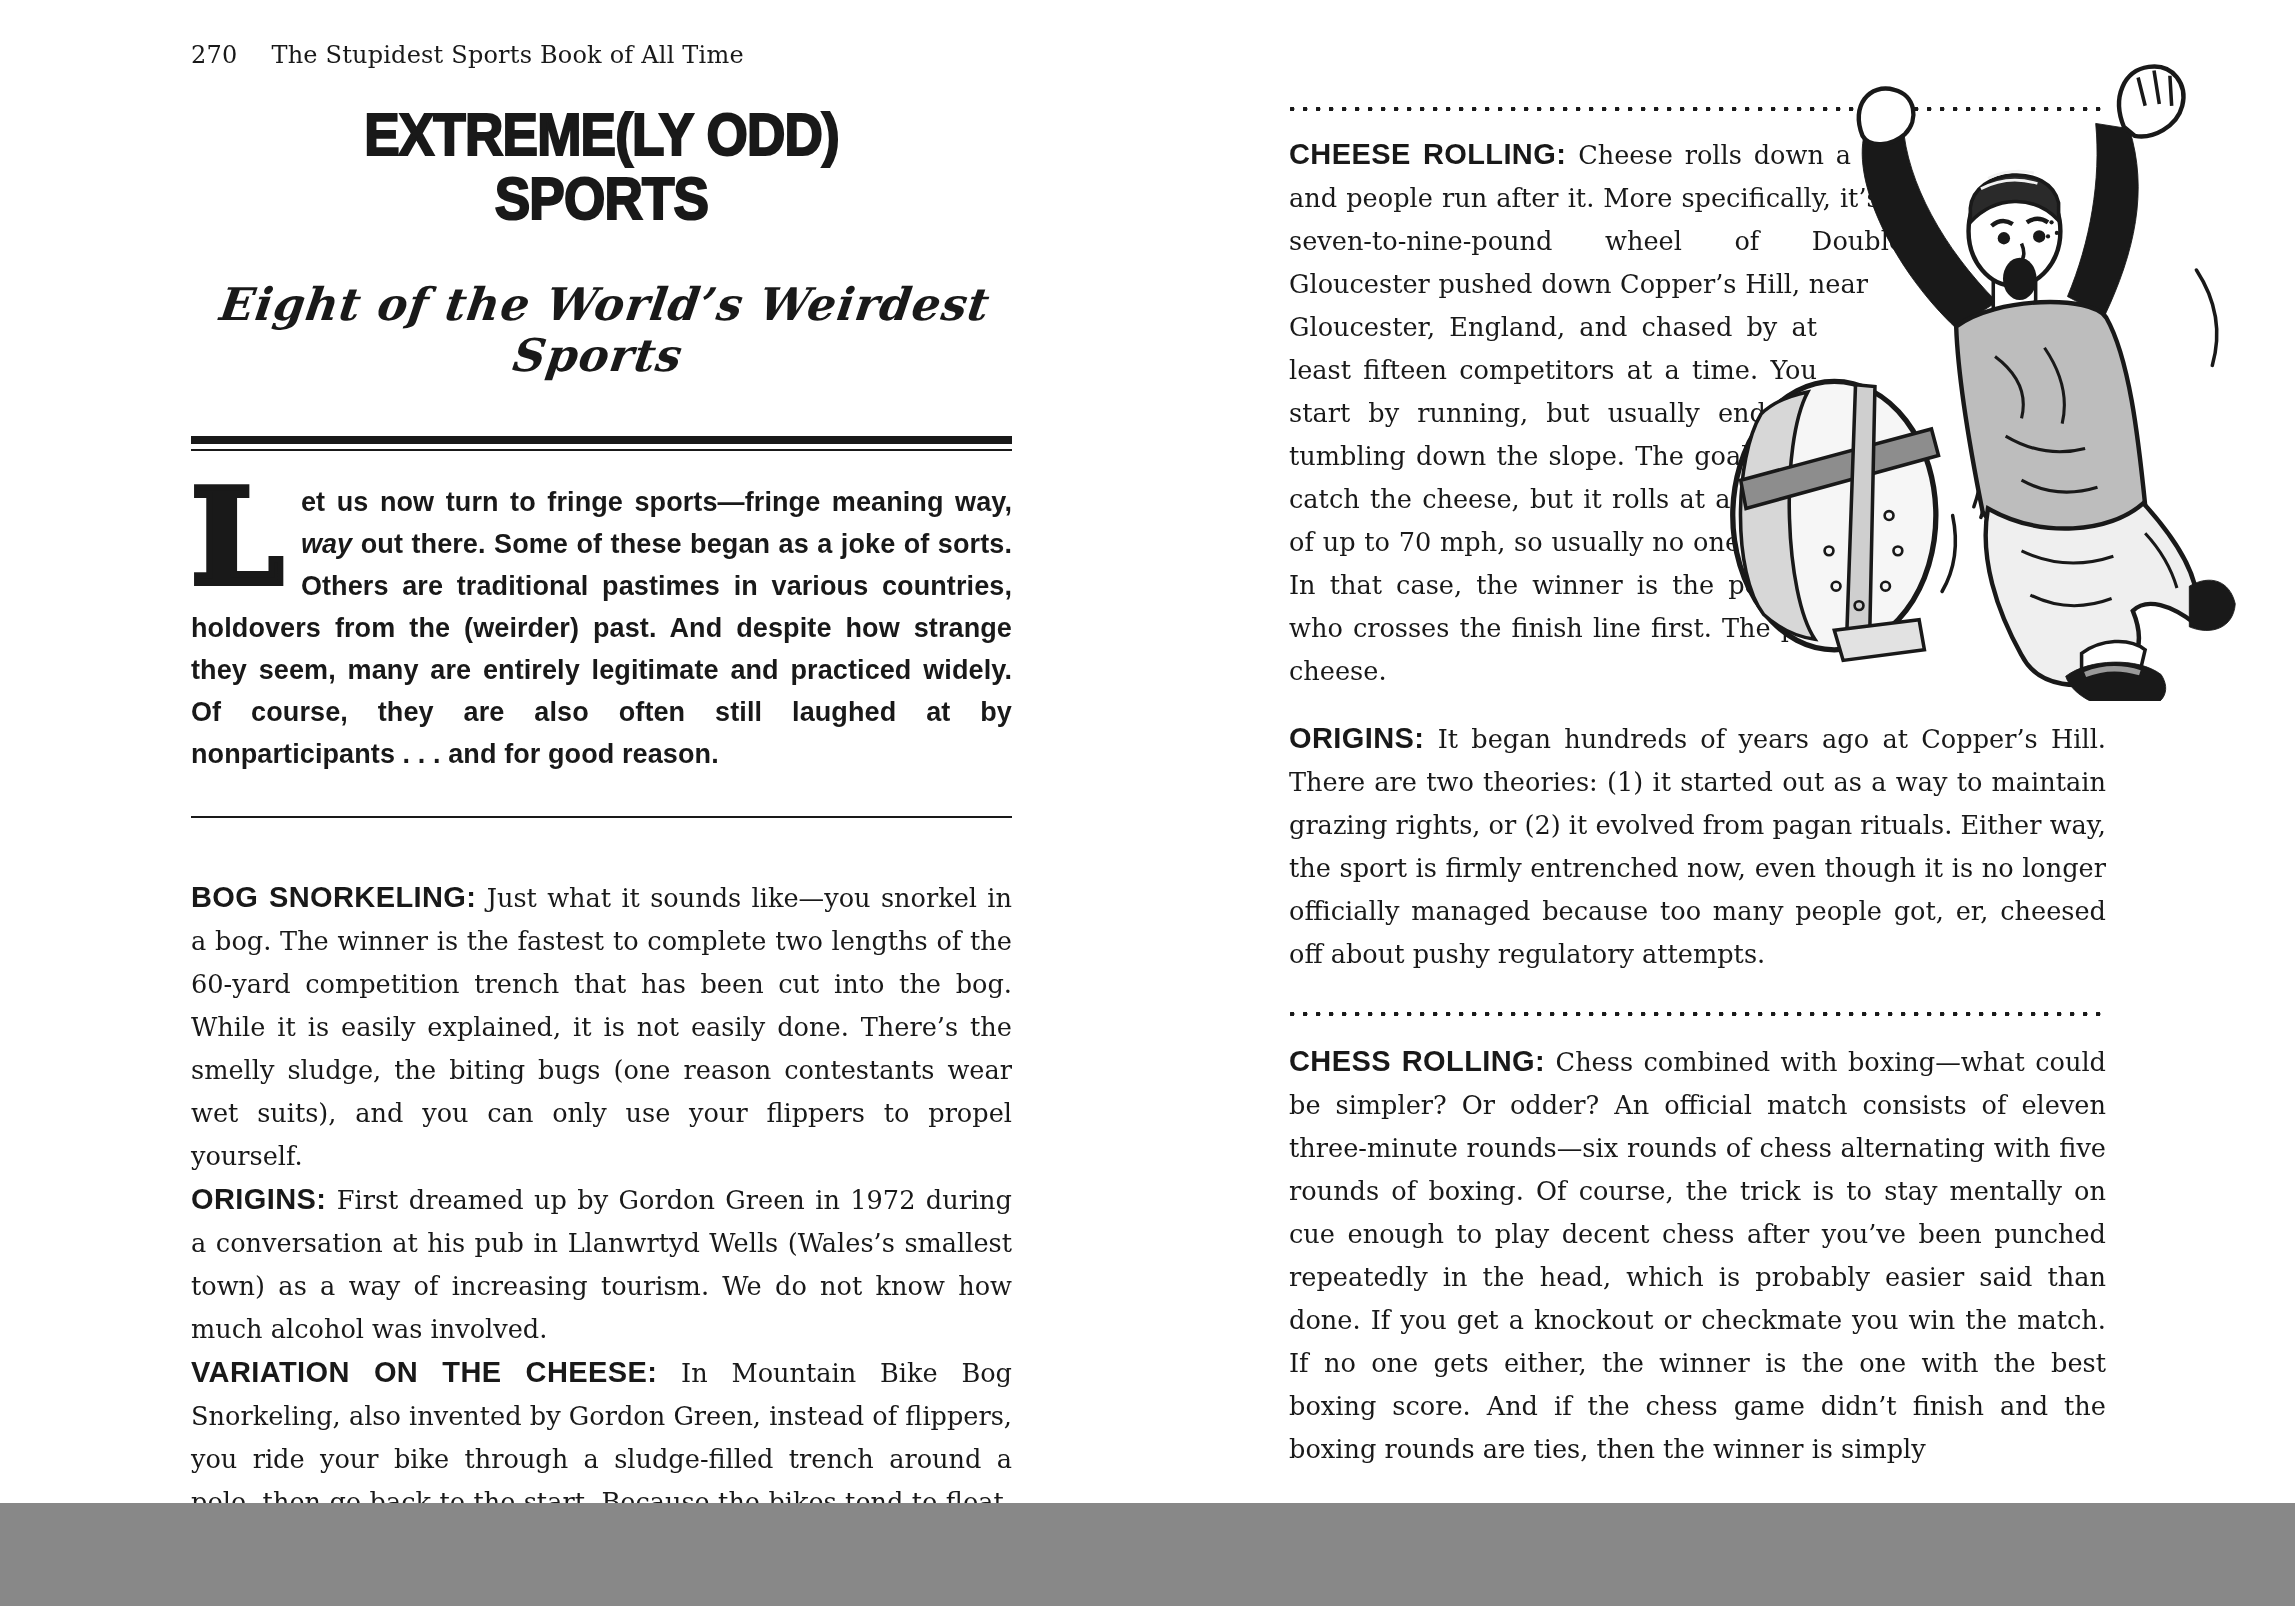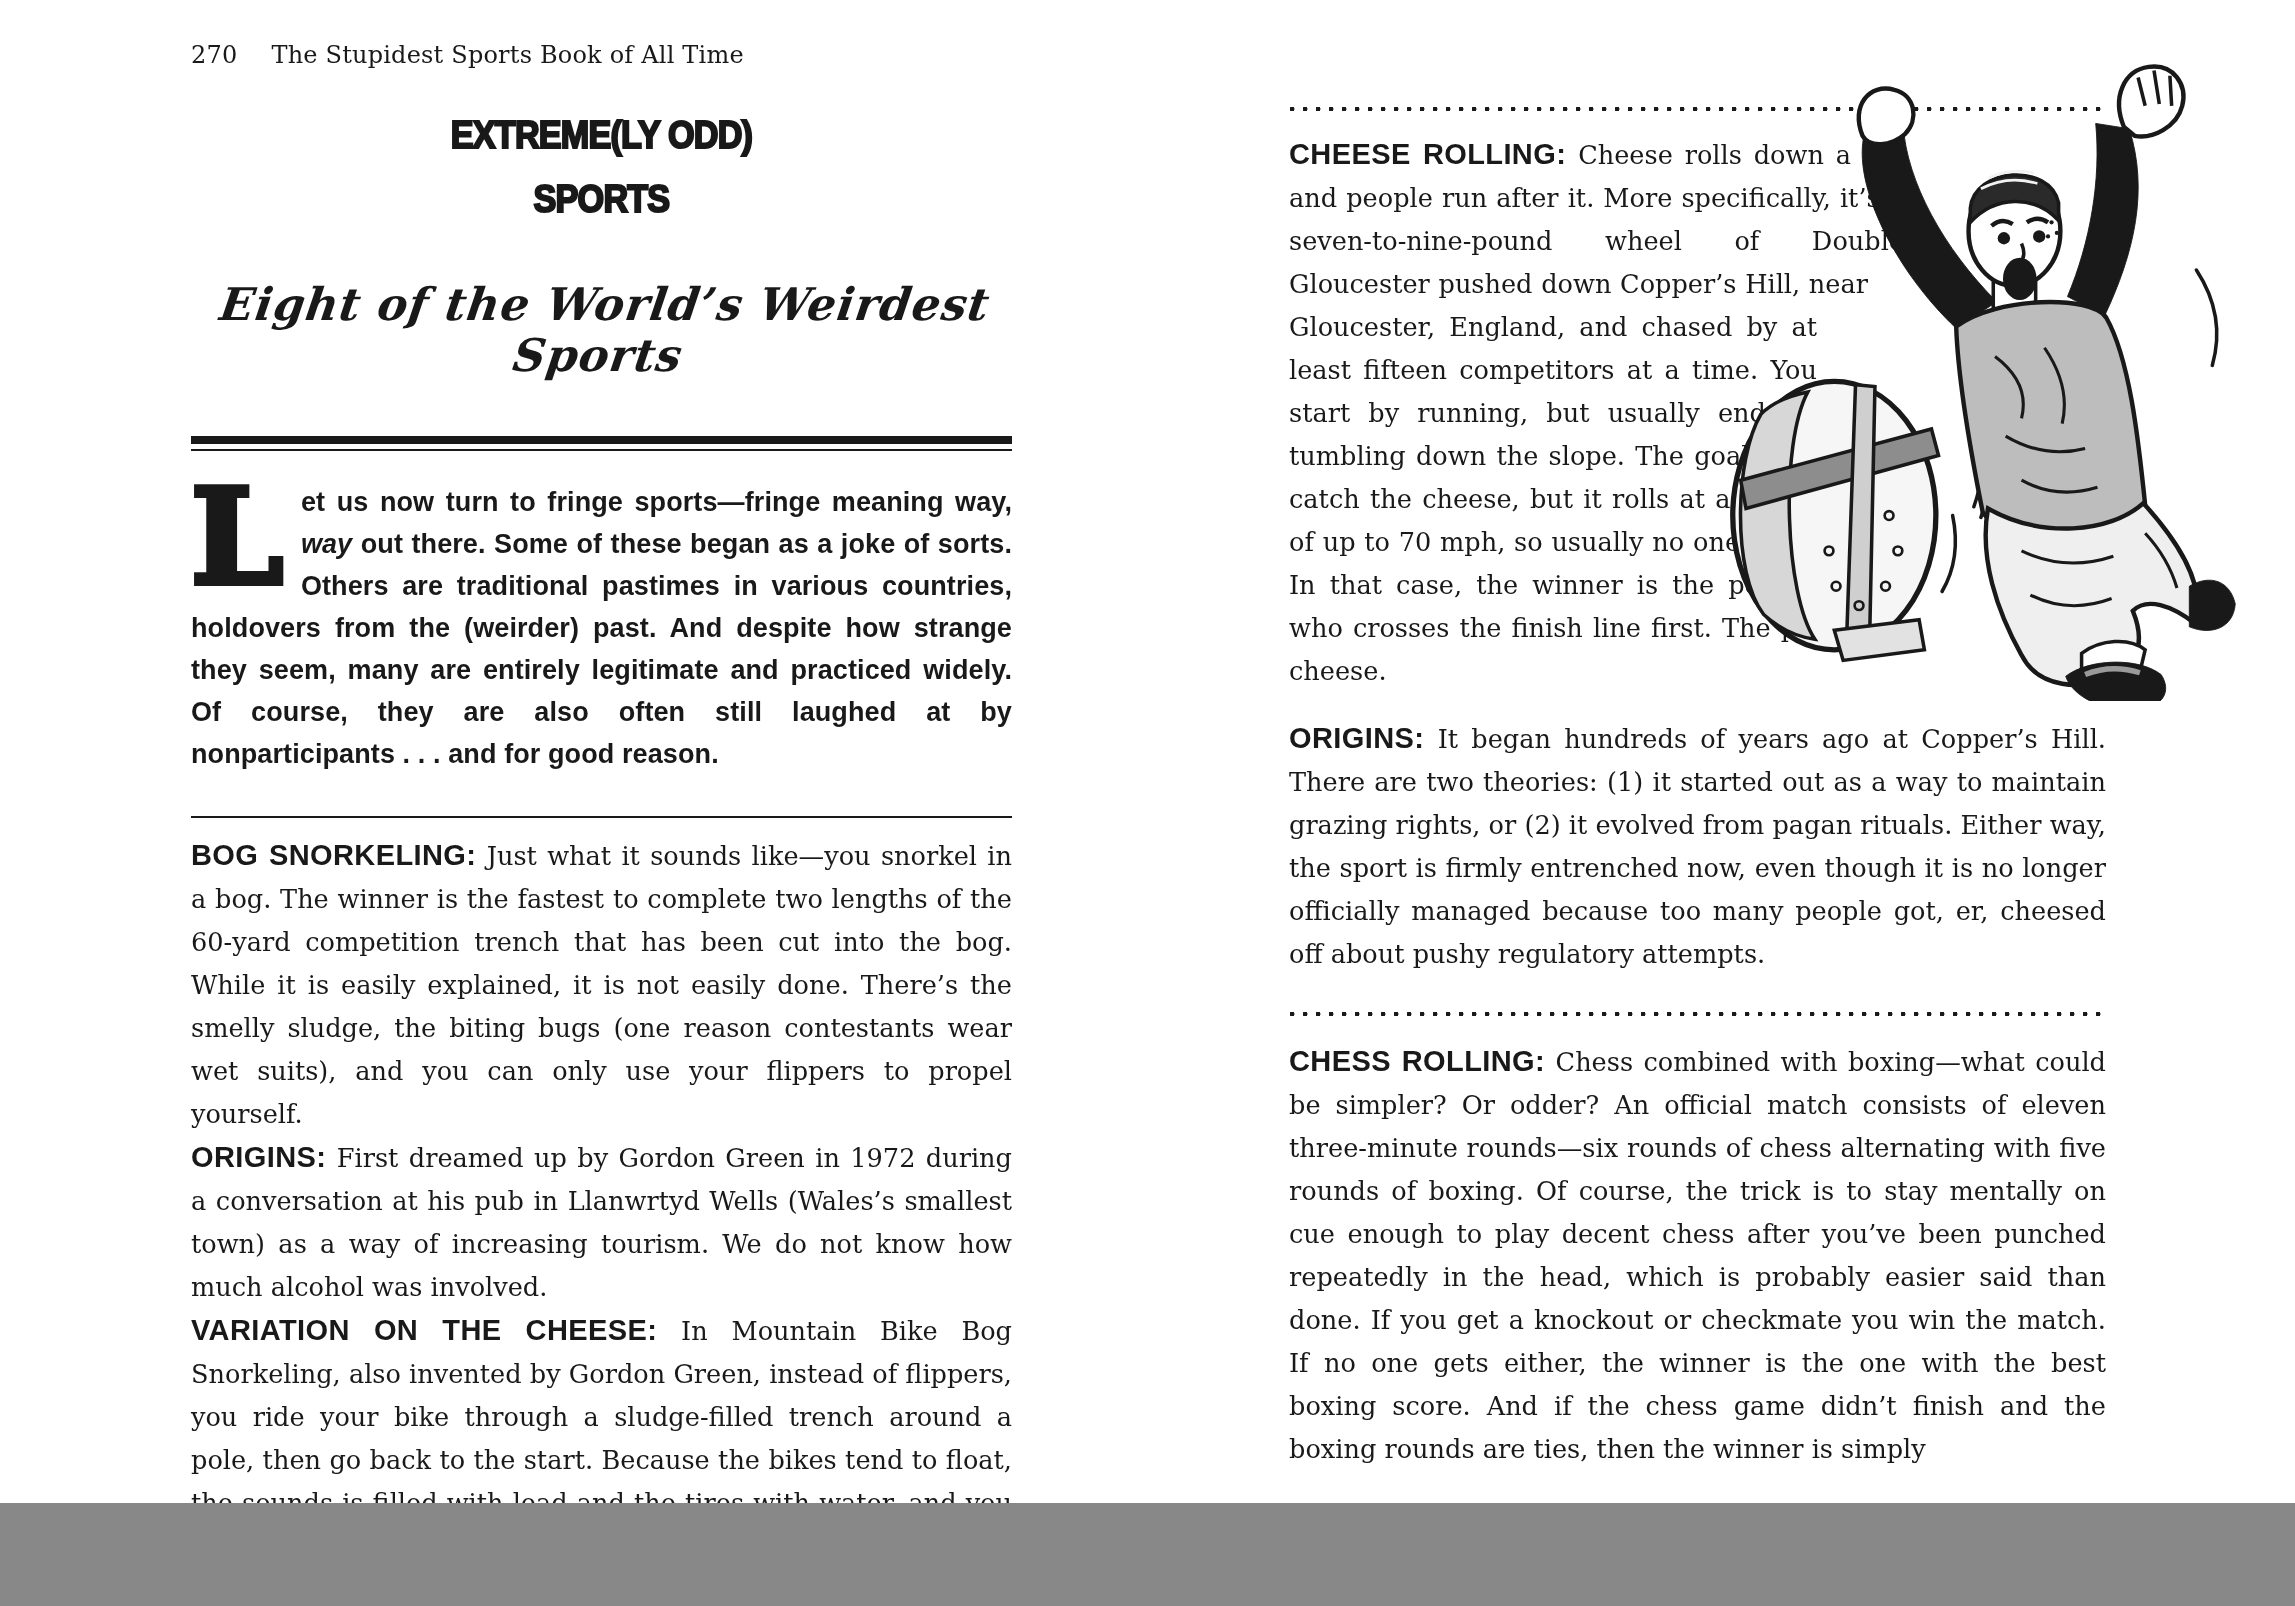--- a/index.html
+++ b/index.html
@@ -13,42 +13,42 @@
 
   
   .running-head{margin-top:41px;font-size:24px;line-height:28px;letter-spacing:0.2px;}
   .running-head .pgnum{display:inline-block;}
   .page-left .running-head .pgnum{margin-right:34px;}
   .page-right .running-head{text-align:right;}
   .page-right .running-head .pgnum{margin-left:37px;}
 
   
   .chap-title{margin-top:34px;text-align:center;font-family:"Liberation Sans",sans-serif;
-              font-weight:700;font-size:38px;line-height:64px;letter-spacing:-0.9px;
+              font-weight:700;font-size:59px;line-height:64px;letter-spacing:-0.9px;
               -webkit-text-stroke:2.2px #191919;}
   .chap-title .tline{display:block;transform:scaleX(.9);transform-origin:50% 50%;}
   .chap-sub{margin-top:48px;text-align:center;font-family:"DejaVu Serif",serif;
             font-style:italic;font-weight:700;font-size:45px;line-height:51px;
             transform:skewX(-8deg);letter-spacing:0.9px;}
   .double-rule{margin-top:55px;}
   .double-rule .r1{border-top:8px solid #191919;}
   .double-rule .r2{margin-top:5.3px;border-top:2.6px solid #191919;}
 
   
   .intro{margin-top:30px;font-family:"Liberation Sans",sans-serif;font-weight:700;
          font-size:27px;line-height:42px;text-align:justify;letter-spacing:0.1px;}
   .dropcap{float:left;font-family:"DejaVu Serif",serif;font-weight:700;font-size:131px;
            line-height:95px;margin:8.8px 17.7px 0 0;-webkit-text-stroke:6.2px #191919;}
   .ital{font-style:italic;}
 
   .thin-rule{margin-top:41px;border-top:2.2px solid #191919;}
 
   
   .entry{font-size:25.6px;line-height:43px;text-align:justify;margin:0;}
-  .entry.first-left{margin-top:16px;}
+  .entry.first-left{margin-top:58px;}
   .lead{font-family:"Liberation Sans",sans-serif;font-weight:700;font-size:29px;
         letter-spacing:0.4px;}
 
   
   .dotted-rule{height:6.2px;background-image:radial-gradient(circle at 3.1px 3.1px,#191919 2.2px,transparent 2.6px);
                background-size:13px 6.2px;background-repeat:repeat-x;position:relative;z-index:1;}
   .dotted-rule.top{margin-top:106px;}
   .dotted-rule.mid{margin-top:35px;}
 
   .cheese-para{margin-top:21px;position:relative;z-index:0;}

